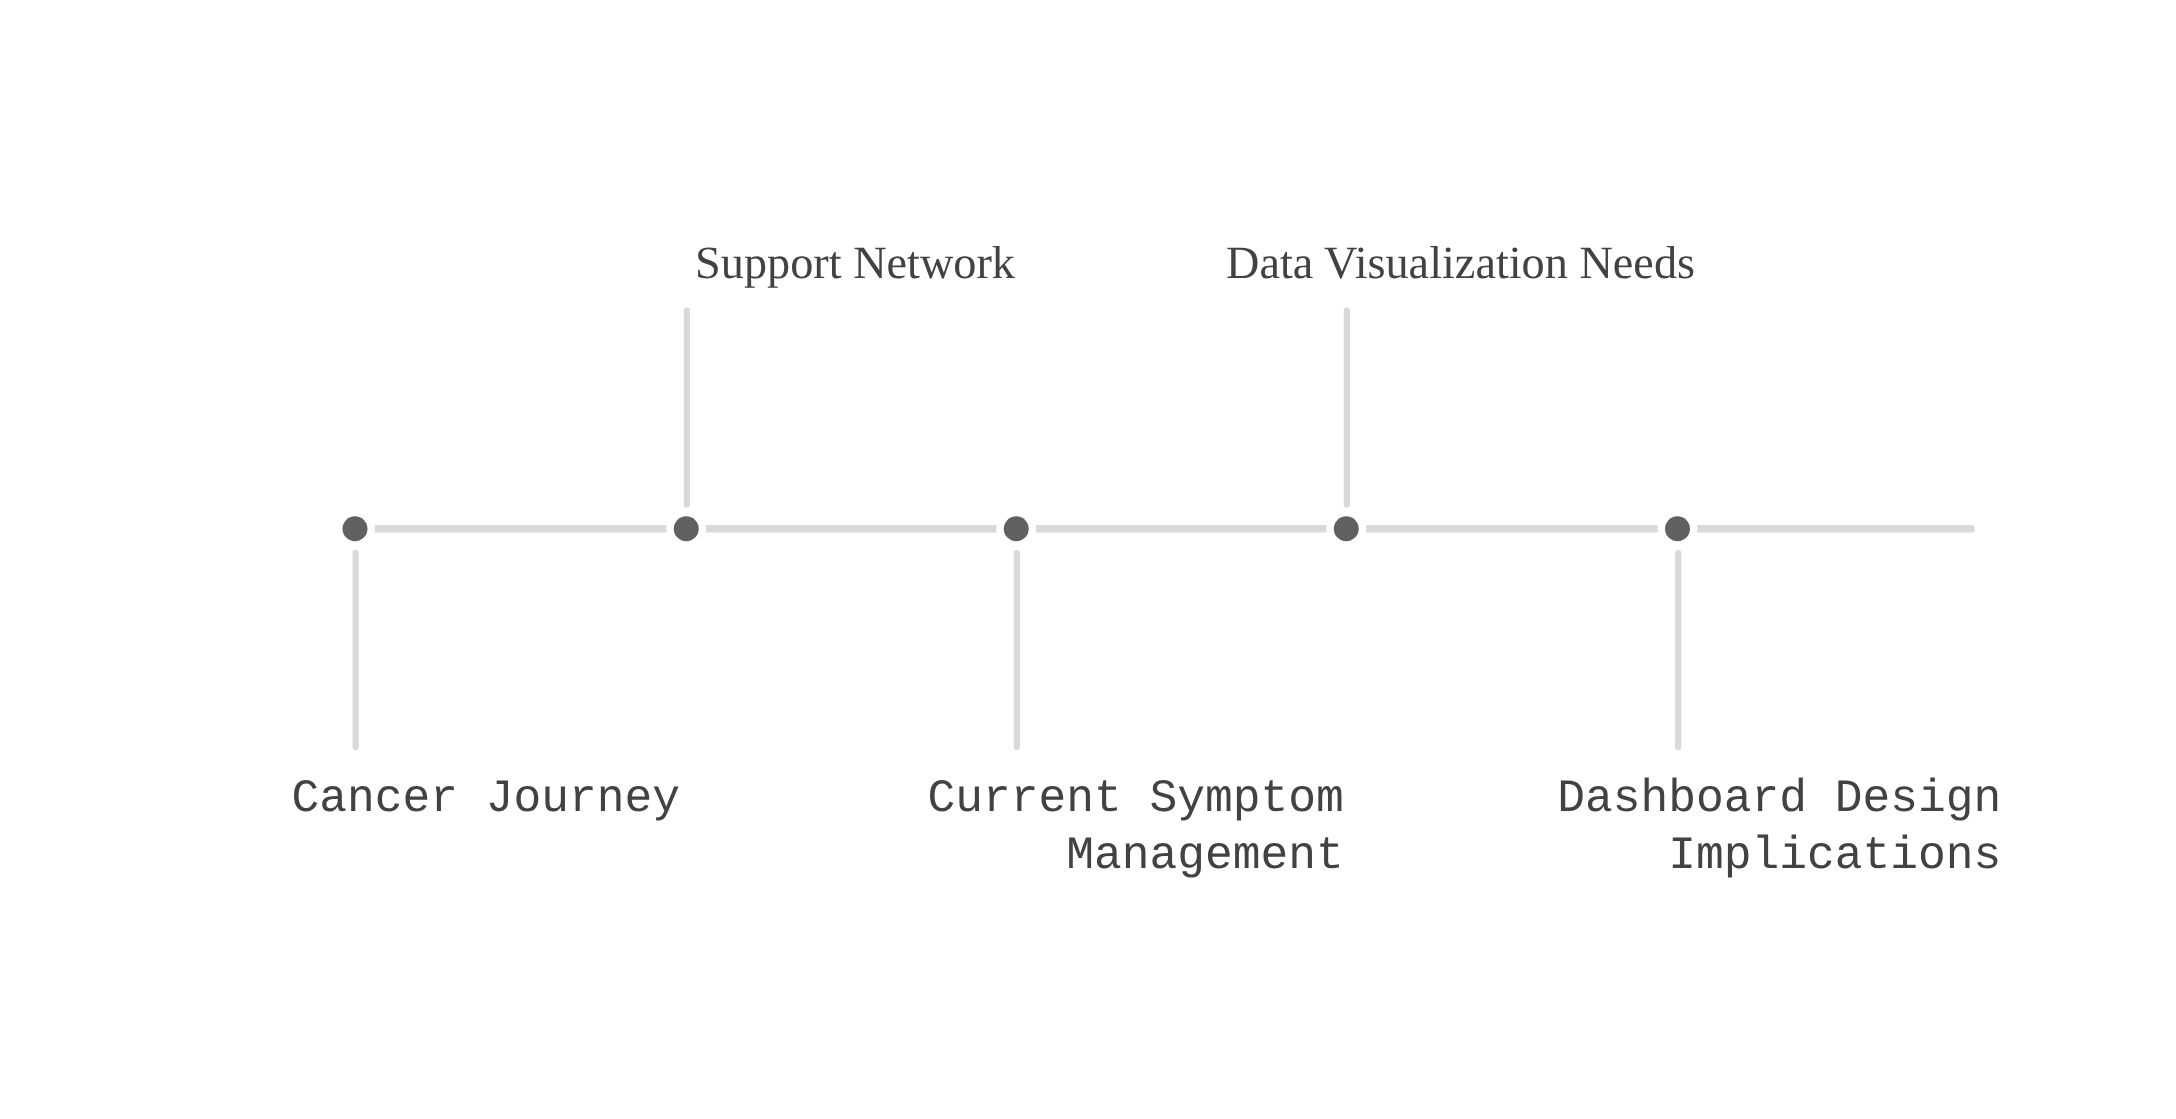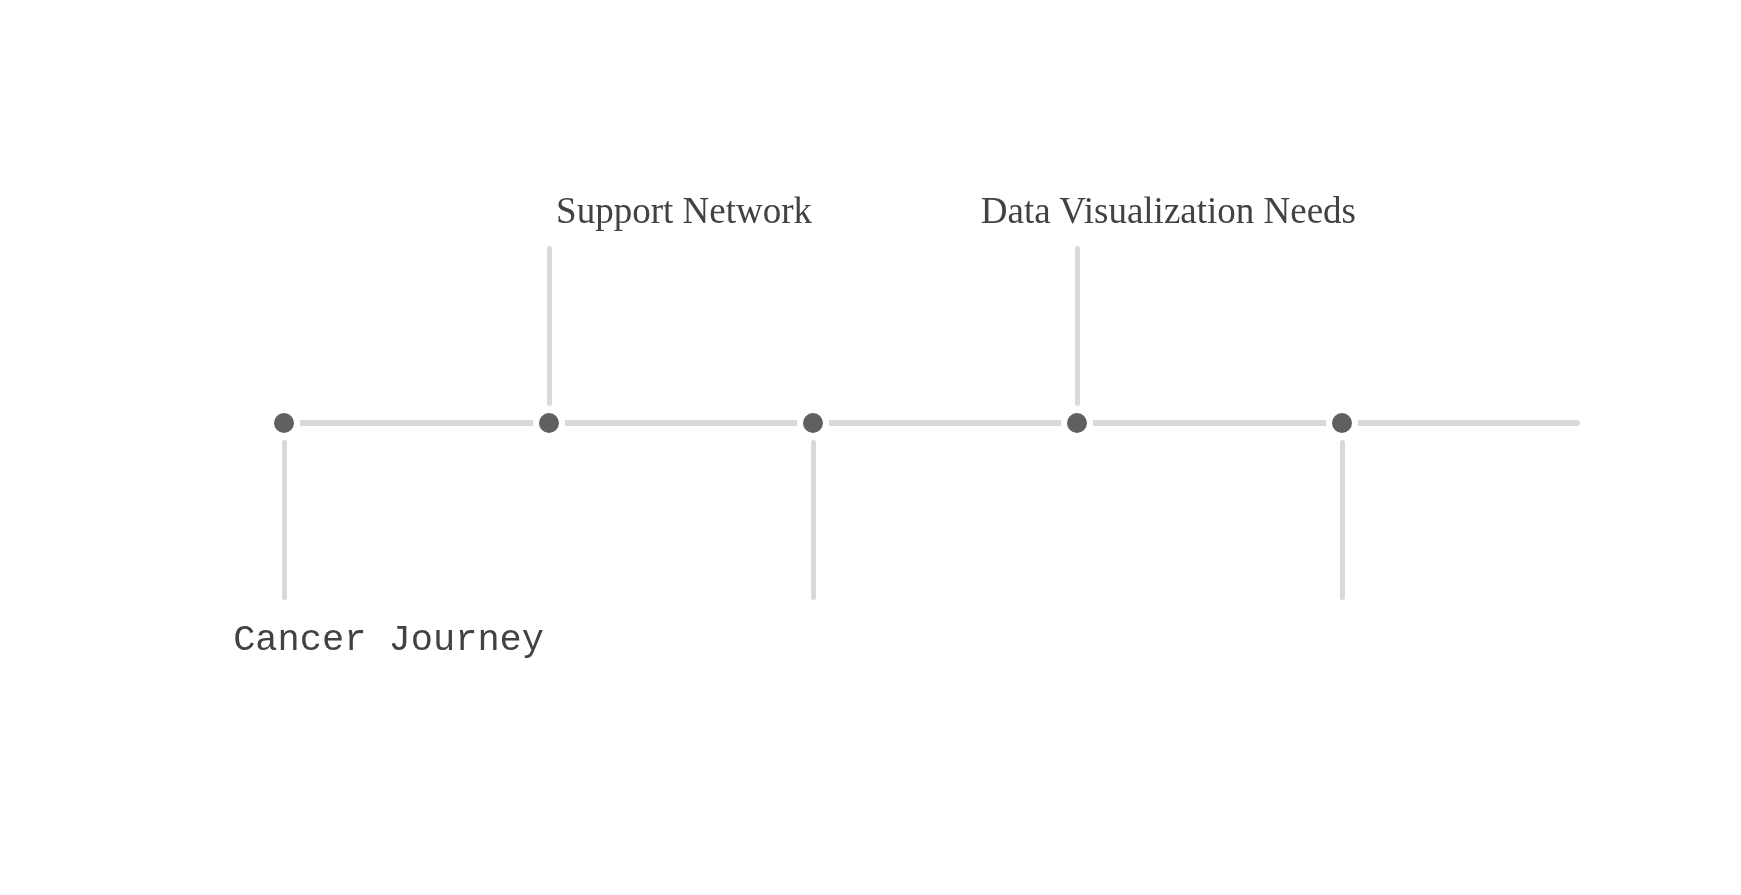--- a/index.html
+++ b/index.html
@@ -72,31 +72,35 @@
     <div class="dot" style="left:539px"></div>
     <div class="label above" style="left:292px">
       <div>Support Network</div>
     </div>
   </div>
 
   <div>
     <div class="connector below" style="left:810.5px"></div>
     <div class="dot" style="left:803px"></div>
     <div class="label below" style="left:555px">
+      <div>Current Symptom</div>
+      <div>Management</div>
     </div>
   </div>
 
   <div>
     <div class="connector above" style="left:1074.5px"></div>
     <div class="dot" style="left:1067px"></div>
     <div class="label above" style="left:836px">
       <div>Data Visualization Needs</div>
     </div>
   </div>
 
   <div>
     <div class="connector below" style="left:1339.5px"></div>
     <div class="dot" style="left:1332px"></div>
     <div class="label below" style="left:1081px">
+      <div>Dashboard Design</div>
+      <div>Implications</div>
     </div>
   </div>
 
 </div>
 
 </body></html>

